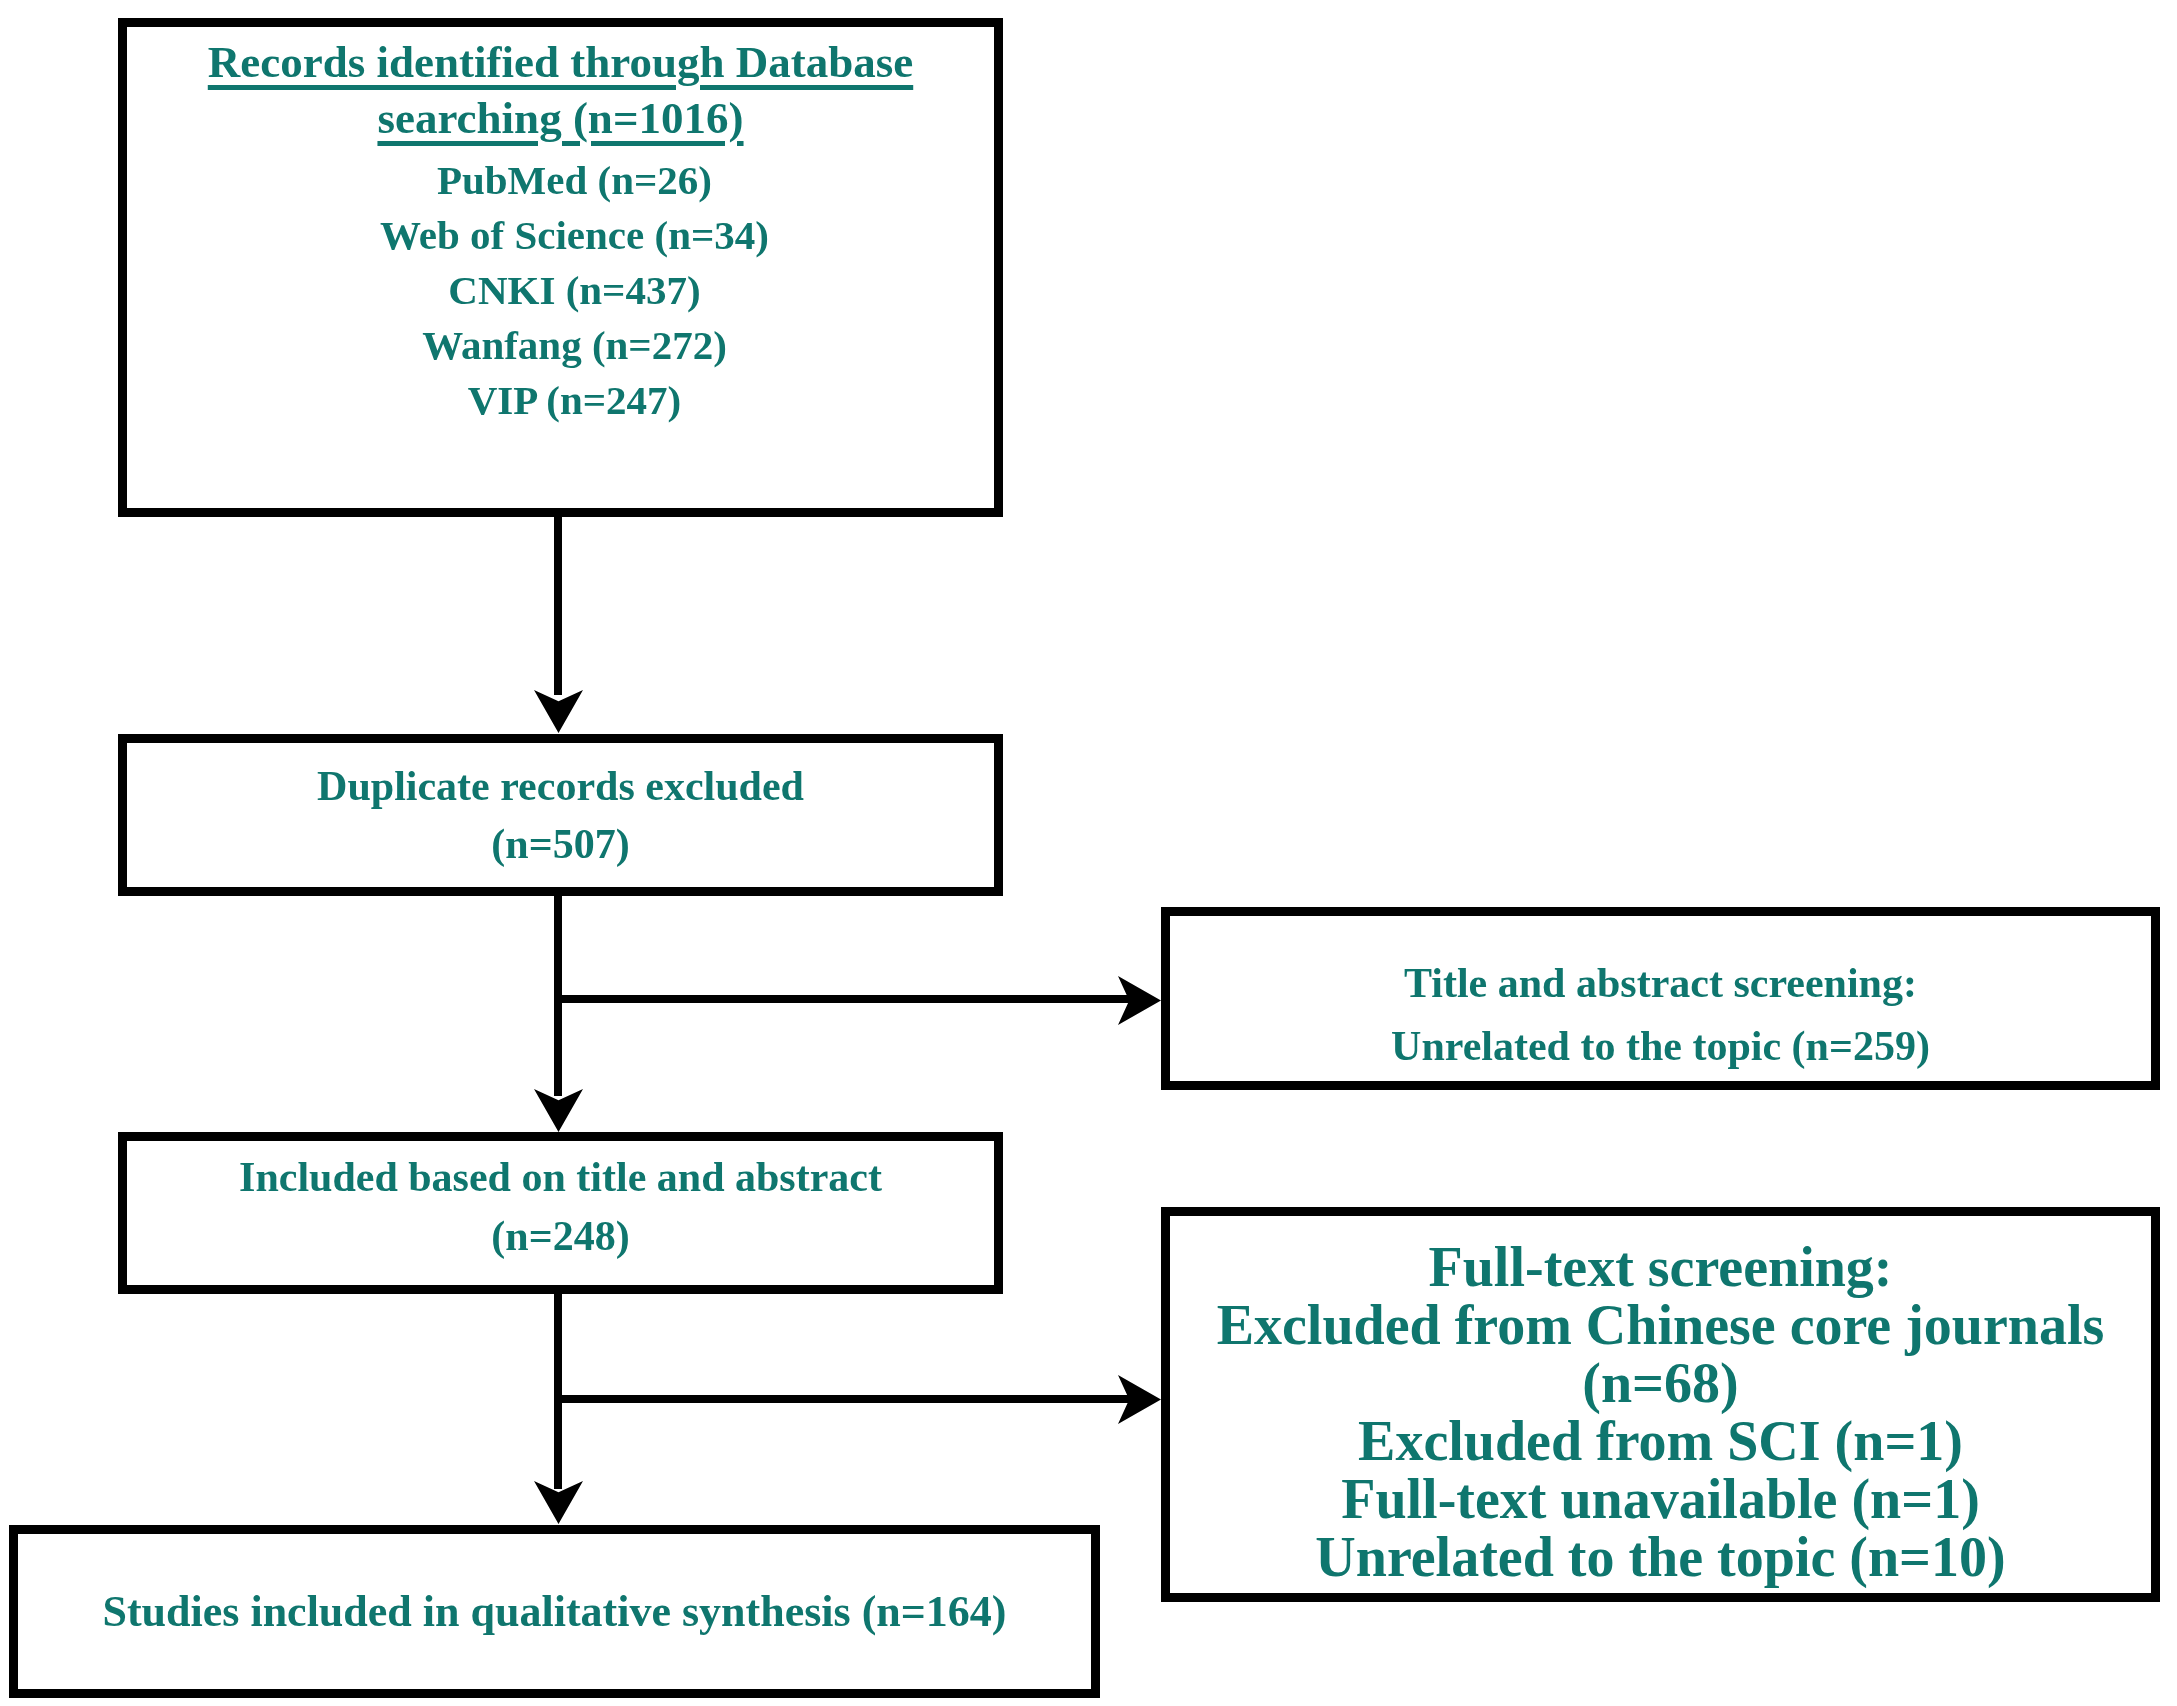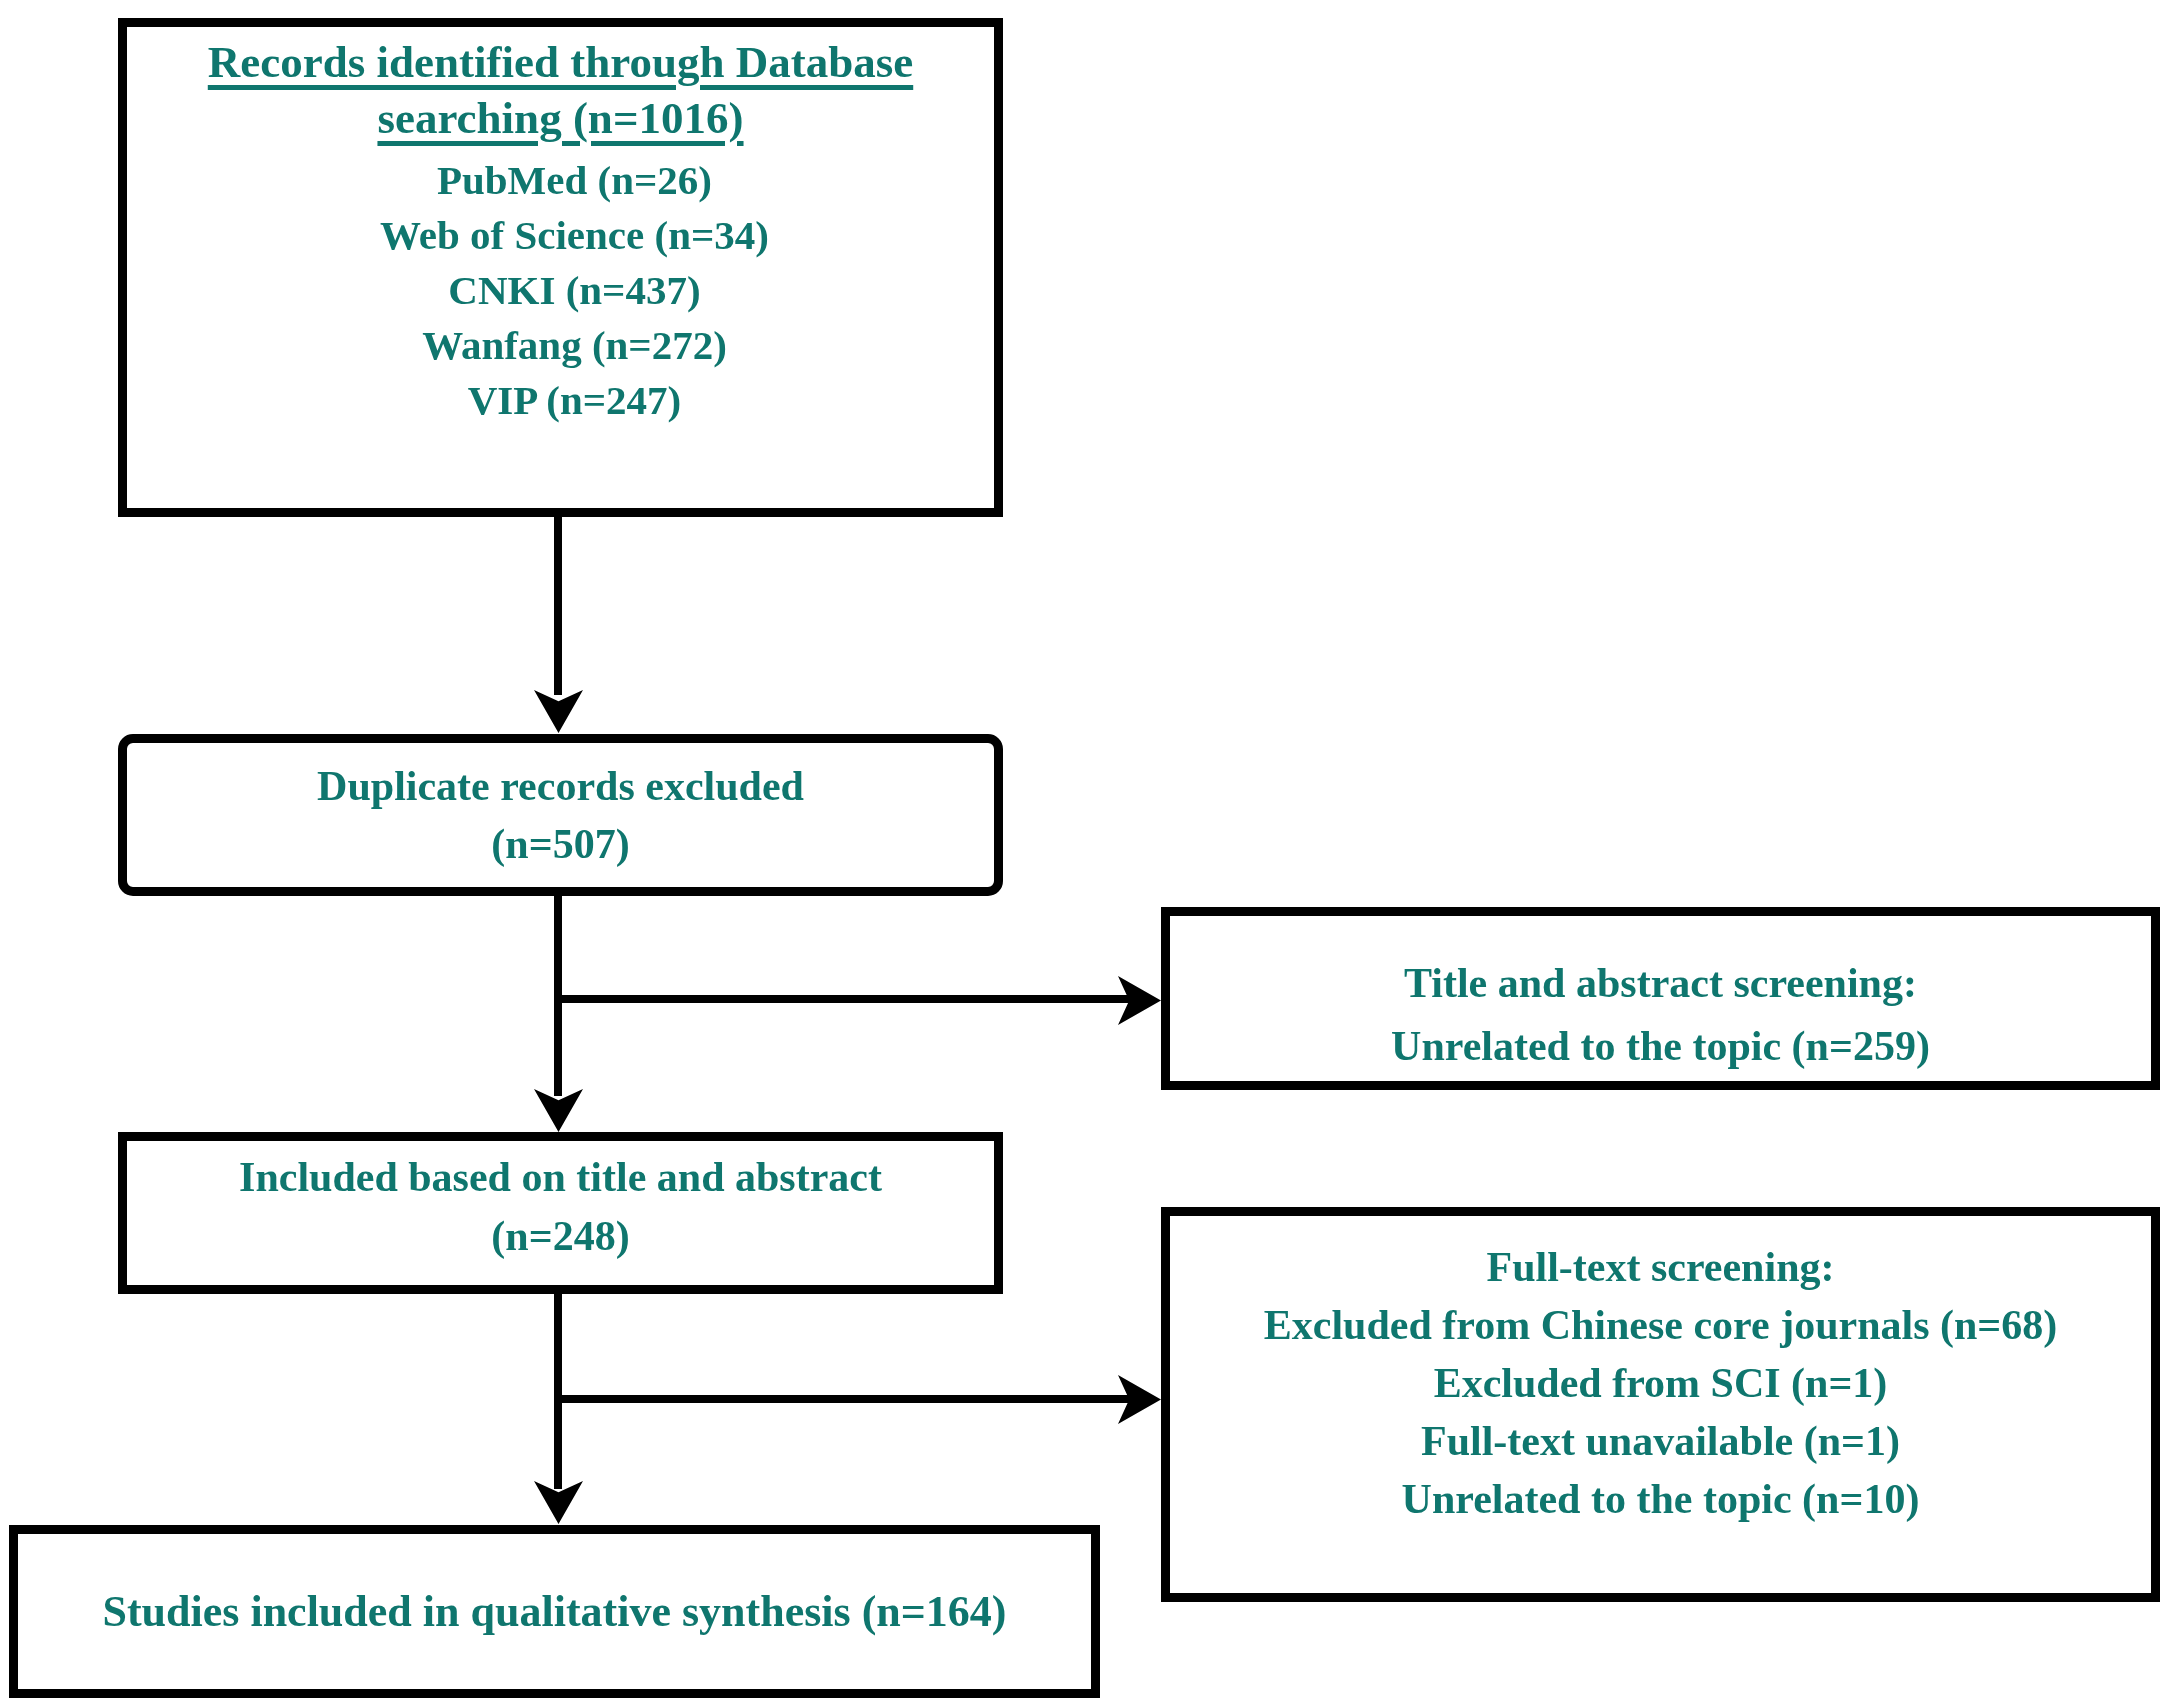--- a/index.html
+++ b/index.html
@@ -65,21 +65,20 @@
     font-size: 41px;
     line-height: 55px;
   }
 
   
   #box-duplicates {
     left: 118px; top: 734px; width: 885px; height: 162px;
     padding-top: 14.4px;
     font-size: 42px;
     line-height: 58px;
-    border-radius: 15px;
   }
 
   
   #box-ta-screening {
     left: 1161px; top: 907px; width: 999px; height: 183px;
     padding-top: 36px;
     font-size: 42px;
     line-height: 63px;
   }
 
@@ -88,21 +87,21 @@
     left: 118px; top: 1132px; width: 885px; height: 162px;
     padding-top: 7.2px;
     font-size: 42px;
     line-height: 59px;
   }
 
   
   #box-ft-screening {
     left: 1161px; top: 1207px; width: 999px; height: 395px;
     padding-top: 21.6px;
-    font-size: 42px;
+    font-size: 56px;
     line-height: 58px;
   }
 
   
   #box-synthesis {
     left: 9px; top: 1525px; width: 1091px; height: 173px;
     font-size: 44px;
     display: flex;
     align-items: center;
     justify-content: center;

